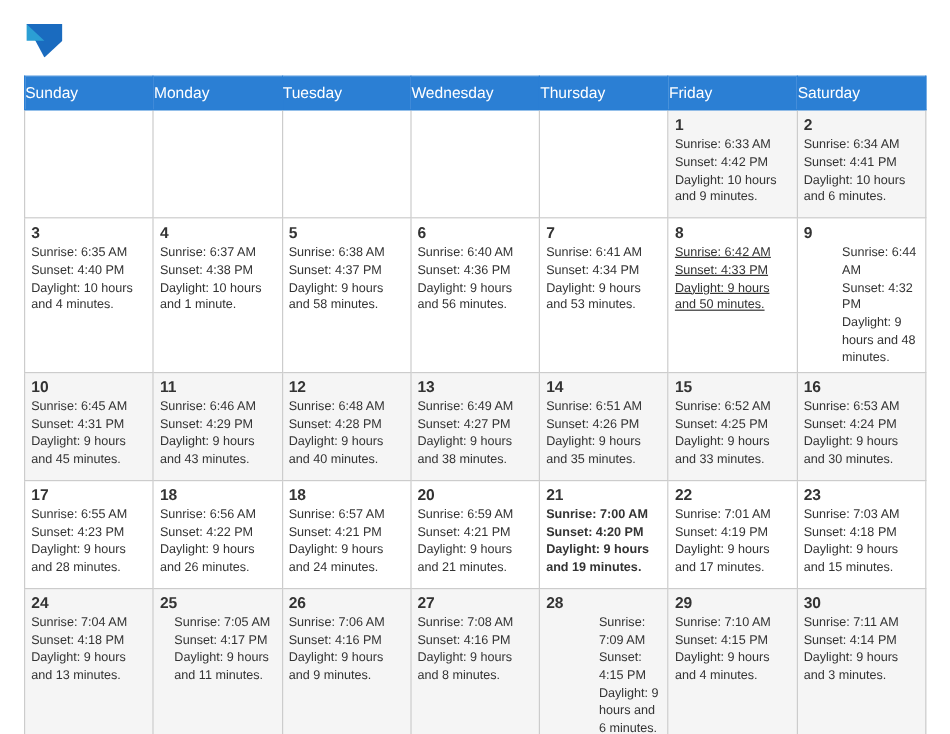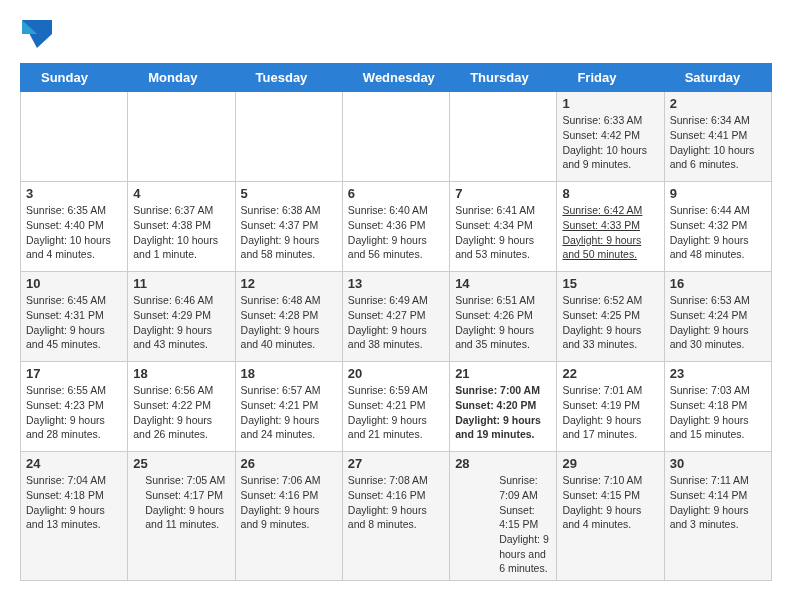--- a/index.html
+++ b/index.html
@@ -46,22 +46,22 @@
     }
     table {
       width: 100%;
       border-collapse: collapse;
       table-layout: fixed;
     }
     thead tr th {
       background-color: #2b7fd4;
       color: #fff;
       font-size: 13px;
-      font-weight: bold;
-      padding: 6px 20px;
+      font-weight: normal;
+      padding: 6px 0;
       text-align: left;
       border: 1px solid #2b7fd4;
     }
     tbody tr td {
       vertical-align: top;
       border: 1px solid #ccc;
       padding: 4px 5px;
       font-size: 11px;
       color: #333;
       height: 90px;
@@ -175,21 +175,21 @@
 Daylight: 9 hours and 53 minutes.</div>
         </td>
         <td>
           <span class="day-number">8</span>
           <div class="day-info" style="white-space: pre-line; text-decoration: underline;">Sunrise: 6:42 AM
 Sunset: 4:33 PM
 Daylight: 9 hours and 50 minutes.</div>
         </td>
         <td>
           <span class="day-number">9</span>
-          <div class="day-info" style="white-space: pre-line;">Sunrise: 6:44 AM
+          <div class="day-info" style="white-space: pre-line; margin-left: 32px;">Sunrise: 6:44 AM
 Sunset: 4:32 PM
 Daylight: 9 hours and 48 minutes.</div>
         </td>
       </tr>
       <tr>
         <td>
           <span class="day-number">10</span>
           <div class="day-info" style="white-space: pre-line;">Sunrise: 6:45 AM
 Sunset: 4:31 PM
 Daylight: 9 hours and 45 minutes.</div>

